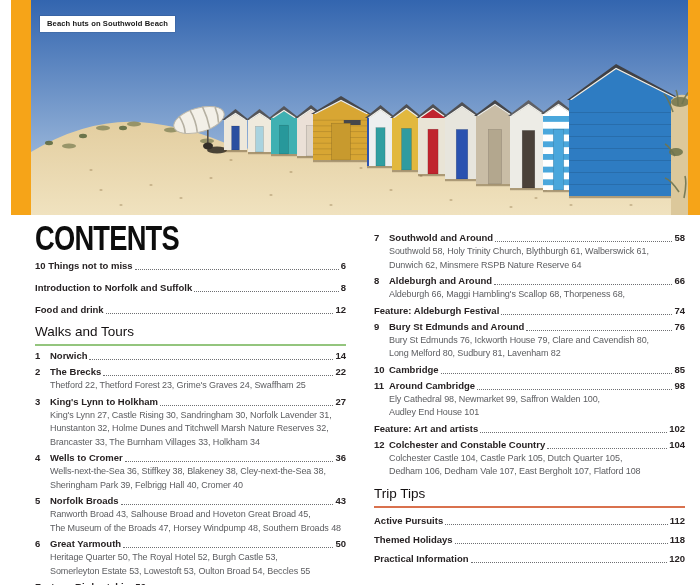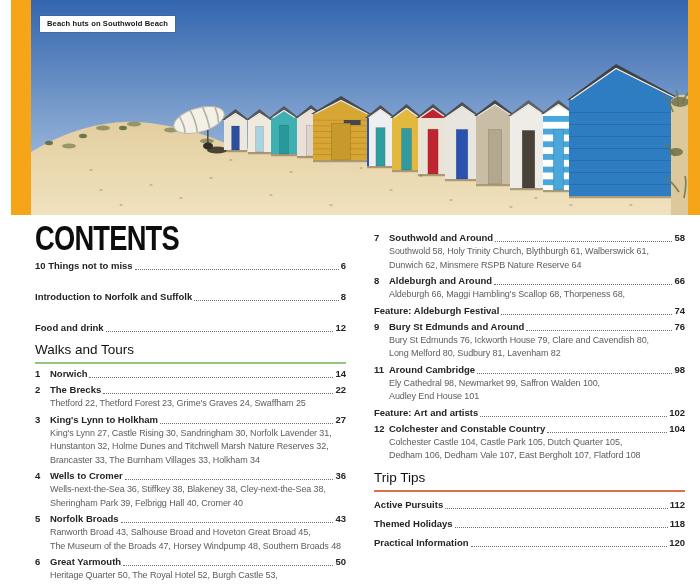--- a/index.html
+++ b/index.html
@@ -18,21 +18,21 @@
   
   .contents{position:absolute;left:0;top:215px;width:700px;height:271px;background:#fff;color:#2b2627;}
   .title{position:absolute;left:35px;top:5px;margin:0;font-size:35px;line-height:1;
          font-weight:800;letter-spacing:-1px;color:#0d0d0d;
          transform:scaleX(.78);transform-origin:left top;}
   .col{position:absolute;width:311px;}
   .col-left{left:35px;top:45px;}
   .col-right{left:374px;top:13px;}
   .row{display:flex;align-items:flex-end;font-size:9.5px;font-weight:bold;line-height:12px;
        margin-top:4px;color:#272223;}
-  .row.fm{margin-top:19px;}
+  .row.fm{margin-top:10px;}
   .row.fm:first-child{margin-top:0;}
   .row.tip{margin-top:7px;}
   .num{flex:none;width:15px;}
   .lbl{flex:none;white-space:nowrap;}
   .dots{flex:1;min-width:8px;border-bottom:1.5px dotted #6e6f72;margin:0 2px 2px 2px;}
   .pg{flex:none;text-align:right;}
   .sub{margin-left:15px;font-size:9px;font-weight:normal;color:#5c5d60;line-height:12.5px;
        white-space:nowrap;letter-spacing:-.1px;margin-top:1px;}
   .sec-head{font-size:13.5px;font-weight:normal;color:#141011;margin-top:8px;padding-bottom:5px;
             border-bottom:2px solid #94C57E;}
@@ -330,20 +330,26 @@
           </div>
           <div class="row">
             <span class="num">9</span>
             <span class="lbl">Bury St Edmunds and Around</span>
             <span class="dots"></span>
             <span class="pg">76</span>
           </div>
           <div class="sub">Bury St Edmunds 76, Ickworth House 79, Clare and Cavendish 80,</div>
           <div class="sub">Long Melford 80, Sudbury 81, Lavenham 82</div>
           <div class="row">
+            <span class="num">10</span>
+            <span class="lbl">Cambridge</span>
+            <span class="dots"></span>
+            <span class="pg">85</span>
+          </div>
+          <div class="row">
             <span class="num">11</span>
             <span class="lbl">Around Cambridge</span>
             <span class="dots"></span>
             <span class="pg">98</span>
           </div>
           <div class="sub">Ely Cathedral 98, Newmarket 99, Saffron Walden 100,</div>
           <div class="sub">Audley End House 101</div>
           <div class="row">
             <span class="lbl">Feature: Art and artists</span>
             <span class="dots"></span>

